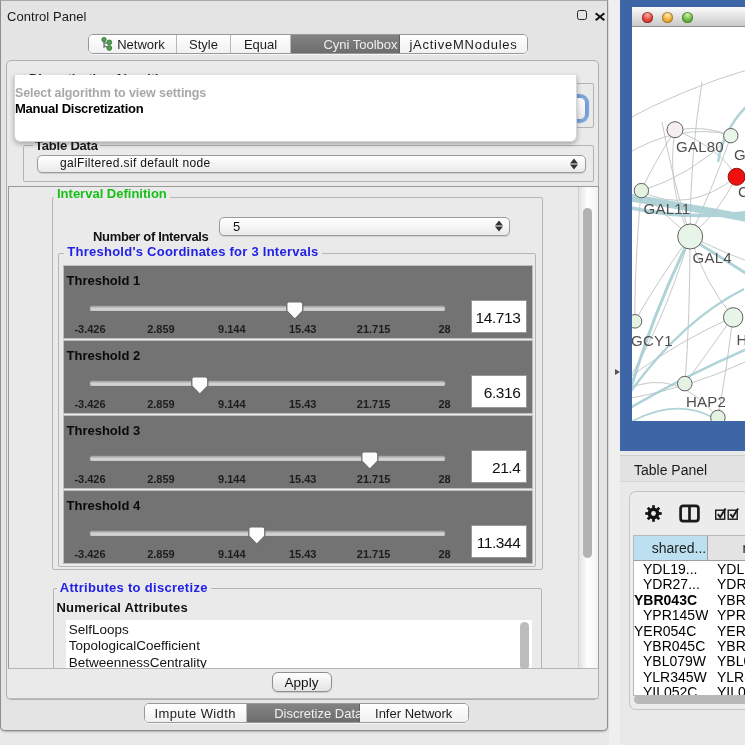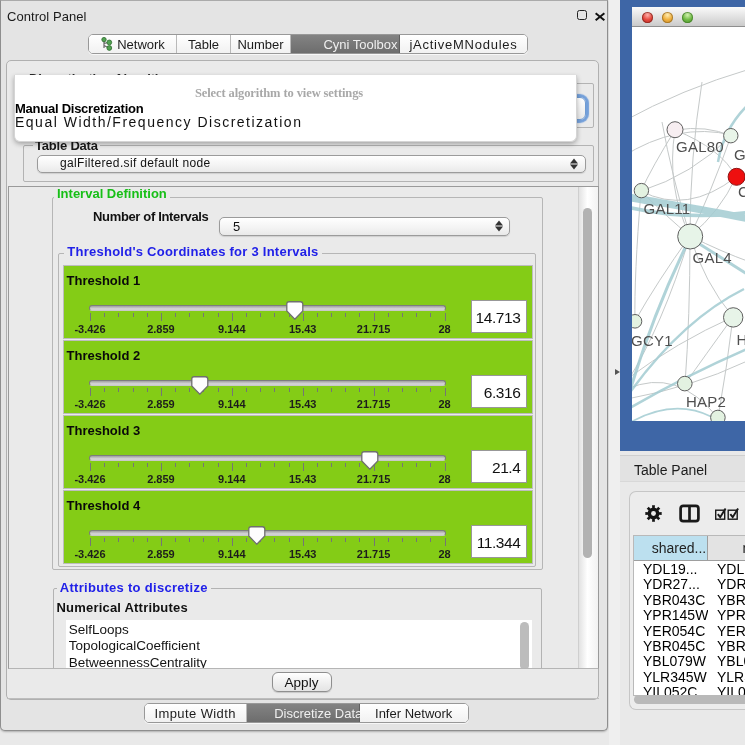--- a/index.html
+++ b/index.html
@@ -14,21 +14,21 @@
   .arrows { position:absolute; right:6px; top:50%; transform:translateY(-50%); width:9px; }
   .arrows div { width:0; height:0; border-left:4px solid transparent; border-right:4px solid transparent; margin:1px auto; }
   .up { border-bottom:5px solid #333; }
   .dn { border-top:5px solid #333; }
   .grp { position:absolute; border:1px solid #b3b3b3; border-radius:2px; }
   .grptitle { position:absolute; background:#eaeaea; padding:0 3px; line-height:13px; font-size:13px; font-weight:bold; white-space:nowrap; }
   .seg { position:absolute; display:flex; height:20px; border:1px solid #989898; border-radius:5px; background:#fdfdfd; overflow:hidden; box-shadow:0 1px 0 rgba(255,255,255,.7); }
   .seg .s { display:flex; align-items:center; justify-content:center; font-size:13px; color:#1c1c1c; border-right:1px solid #b9b9b9; white-space:nowrap; background:linear-gradient(#ffffff,#f1f1f1); }
   .seg .s:last-child { border-right:none; }
   .seg .sel { background:linear-gradient(#838383,#6d6d6d); color:#efefef; border-right-color:#5f5f5f;padding-left:31px; }
-  .tbox { position:absolute; border:1px solid #bdbdbd; background:#84cc16; }
+  .tbox { position:absolute; border:1px solid #bdbdbd; background:#737373; }
   .vfield { position:absolute; width:56px; height:33px; background:#fff; border:1px solid #989898; font-size:15.5px; letter-spacing:-0.4px; color:#111; text-align:right; line-height:33.5px; padding-right:5px; }
   .ticklbl { position:absolute; font-size:11px; font-weight:bold; color:#1d1d1d; transform:translateX(-50%); white-space:nowrap; }
 </style>
 </head>
 <body>
 
 <div class="abs" id="cpwin" style="left:0; top:0; width:608px; height:731px; background:#e4e4e4; border:1px solid #8e8e8e; border-top-color:#aaa; border-radius:0 0 5px 5px; box-shadow:0 1px 2px rgba(0,0,0,.25);">
   <div class="abs" style="left:6px; top:8px; font-size:13px; letter-spacing:0.05px; color:#1a1a1a;">Control Panel</div>
 
   <div class="abs" style="left:576px; top:9px; width:10px; height:10px; border:1.6px solid #222; border-radius:2.5px;"></div>
@@ -38,22 +38,22 @@
 
   <div class="seg" style="left:87px; top:33px;">
     <div class="s" style="width:88px;">
       <svg width="13" height="14" viewBox="0 0 13 14" style="margin-right:4px;">
         <path d="M4 3 L4 11 M4 6.5 L8.5 5.3 M4 8.5 L8.5 10.7" stroke="#666" stroke-width="1.2" fill="none"></path>
         <circle cx="4" cy="2.6" r="2.2" fill="#51a351" stroke="#2d6b2d" stroke-width="0.8"></circle>
         <circle cx="9.3" cy="5.4" r="2.4" fill="#51a351" stroke="#2d6b2d" stroke-width="0.8"></circle>
         <circle cx="9.3" cy="11" r="2.4" fill="#51a351" stroke="#2d6b2d" stroke-width="0.8"></circle>
       </svg>
       Network</div>
-    <div class="s" style="width:54px;">Table</div>
-    <div class="s" style="width:60px;">Number</div>
+    <div class="s" style="width:54px;">Style</div>
+    <div class="s" style="width:60px;">Equal</div>
     <div class="s sel" style="width:109px;">Cyni Toolbox</div>
     <div class="s" style="width:127px; letter-spacing:0.75px;">jActiveMNodules</div>
   </div>
 
   <div class="abs" style="left:4.5px; top:59px; width:593px; height:639.5px; background:#eaeaea; border:1px solid #b0b0b0; border-radius:5px;"></div>
 
   <div class="grp" style="left:22px; top:82px; width:570.5px; height:44.5px;"></div>
   <div class="abs" style="left:26px; top:69.5px; font-size:13px; font-weight:bold; letter-spacing:-0.2px; color:#2a2a2a; background:#eaeaea; padding:0 2px;">Discretization Algorithm</div>
 
   <div class="abs" style="left:299px; top:96px; width:286px; height:23px; border-radius:6px; background:linear-gradient(#fff,#e9e9e9); border:1px solid #6f9bd2; box-shadow:0 0 1px 3px rgba(86,141,214,.8);"></div>
@@ -68,21 +68,21 @@
   </div>
 
   <div class="abs" id="vp" style="left:7px; top:185px; width:590.5px; height:483px; border:1px solid #9a9a9a; border-bottom-color:#b5b5b5; overflow:hidden; background:#eaeaea;">
 
     <div class="abs" style="right:0; top:0; width:20px; height:481px; background:linear-gradient(90deg,#e2e2e2,#ffffff 45%,#f2f2f2); border-left:1px solid #cfcfcf;"></div>
     <div class="abs" style="left:574px; top:21px; width:9px; height:350px; background:#b2b2b2; border-radius:4.5px;"></div>
 
     <div class="grp" style="left:43px; top:9.5px; width:491px; height:373px; border-color:#b6b6b6;"></div>
     <div class="grptitle" style="left:45px; top:0px; color:#17bf17;">Interval Definition</div>
 
-    <div class="abs" style="left:51px; top:22px; width:148.5px; text-align:right; font-size:13px; font-weight:bold; letter-spacing:-0.35px; color:#111;">Number of Intervals</div>
+    <div class="abs" style="left:51px; top:42px; width:148.5px; text-align:right; font-size:13px; font-weight:bold; letter-spacing:-0.35px; color:#111;">Number of Intervals</div>
     <div class="combo abs" style="left:210px; top:29.5px; width:291px; height:19px; font-size:13px; color:#111; line-height:18px; padding-left:13px;">5
       <span class="arrows">
           <div class="up"></div>
           <div class="dn"></div>
         </span>
     </div>
 
     <div class="grp" style="left:49.3px; top:66px; width:478px; height:313.5px; border-color:#b6b6b6;"></div>
     <div class="grptitle" style="left:55.3px; top:58.3px; color:#2121e8; letter-spacing:0.25px;">Threshold's Coordinates for 3 Intervals</div>
 
@@ -264,23 +264,22 @@
   <div class="abs" style="left:6px; top:697px; width:592px; height:0; border-top:1px solid #bdbdbd;"></div>
 
   <div class="seg" style="left:142.7px; top:702.2px;">
     <div class="s" style="width:102px; letter-spacing:0.4px;">Impute Width</div>
     <div class="s sel" style="width:113px;">Discretize Data</div>
     <div class="s" style="width:108px;">Infer Network</div>
   </div>
 </div>
 
 <div class="abs" style="left:14px; top:75px; width:563px; height:67px; background:#fff; border:1px solid #d5d5d5; border-top:none; border-radius:0 0 6px 6px; box-shadow:0 2px 5px rgba(0,0,0,.3); z-index:30;">
-  <div class="abs" style="left:0; top:11px; width:528px; text-align:center; font-size:12.5px; font-weight:bold; letter-spacing:-0.1px; color:#a8a8a8;font-family:Liberation Serif, serif;">Select algorithm to view settings</div>
+  <div class="abs" style="left:0; top:11px; width:528px; font-size:12.5px; font-weight:bold; letter-spacing:-0.1px; color:#a8a8a8;">Select algorithm to view settings</div>
   <div class="abs" style="left:0px; top:26px; font-size:13px; font-weight:bold; letter-spacing:-0.25px; color:#000;">Manual Discretization</div>
-  <div class="abs" style="left:0px; top:39px; font-size:14px; letter-spacing:1.5px; color:#111;">Equal Width/Frequency Discretization</div>
 </div>
 
 <div class="abs" style="left:609px; top:0; width:11px; height:745px; background:#efefef;"></div>
 
 <svg class="abs" style="left:615px; top:369px;" width="5" height="6" viewBox="0 0 5 6">
     <path d="M0 6 L0 0 L5 3 Z" fill="#555"></path>
   </svg>
 
 <div class="abs" style="left:620px; top:0; width:125px; height:451px; background:#3e66a6;">
   <div class="abs" style="left:12px; top:7px; width:113px; height:20px; background:linear-gradient(#fafafa,#cbcbcb); border-bottom:1px solid #8f8f8f;">
@@ -381,29 +380,29 @@
     </div>
     <div style="display:flex; height:15.4px; font-size:14px; color:#000;">
       <div style="width:74px; padding-left:9px; overflow:hidden; white-space:nowrap;">YDL19...</div>
       <div style="flex:1; padding-left:9px; overflow:hidden; white-space:nowrap;">YDL1</div>
     </div>
 <div style="display:flex; height:15.4px; font-size:14px; color:#000;">
       <div style="width:74px; padding-left:9px; overflow:hidden; white-space:nowrap;">YDR27...</div>
       <div style="flex:1; padding-left:9px; overflow:hidden; white-space:nowrap;">YDR2</div>
     </div>
 <div style="display:flex; height:15.4px; font-size:14px; color:#000;">
-      <div style="width:74px; padding-left:9px; overflow:hidden; white-space:nowrap;">YBR043C</div>
+      <div style="width:74px; padding-left:0; overflow:hidden; white-space:nowrap;font-weight:bold;">YBR043C</div>
       <div style="flex:1; padding-left:9px; overflow:hidden; white-space:nowrap;">YBR0</div>
     </div>
 <div style="display:flex; height:15.4px; font-size:14px; color:#000;">
       <div style="width:74px; padding-left:9px; overflow:hidden; white-space:nowrap;">YPR145W</div>
       <div style="flex:1; padding-left:9px; overflow:hidden; white-space:nowrap;">YPR1</div>
     </div>
 <div style="display:flex; height:15.4px; font-size:14px; color:#000;">
-      <div style="width:74px; padding-left:9px; overflow:hidden; white-space:nowrap;">YER054C</div>
+      <div style="width:74px; overflow:hidden; white-space:nowrap;">YER054C</div>
       <div style="flex:1; padding-left:9px; overflow:hidden; white-space:nowrap;">YER0</div>
     </div>
 <div style="display:flex; height:15.4px; font-size:14px; color:#000;">
       <div style="width:74px; padding-left:9px; overflow:hidden; white-space:nowrap;">YBR045C</div>
       <div style="flex:1; padding-left:9px; overflow:hidden; white-space:nowrap;">YBR0</div>
     </div>
 <div style="display:flex; height:15.4px; font-size:14px; color:#000;">
       <div style="width:74px; padding-left:9px; overflow:hidden; white-space:nowrap;">YBL079W</div>
       <div style="flex:1; padding-left:9px; overflow:hidden; white-space:nowrap;">YBL0</div>
     </div>

